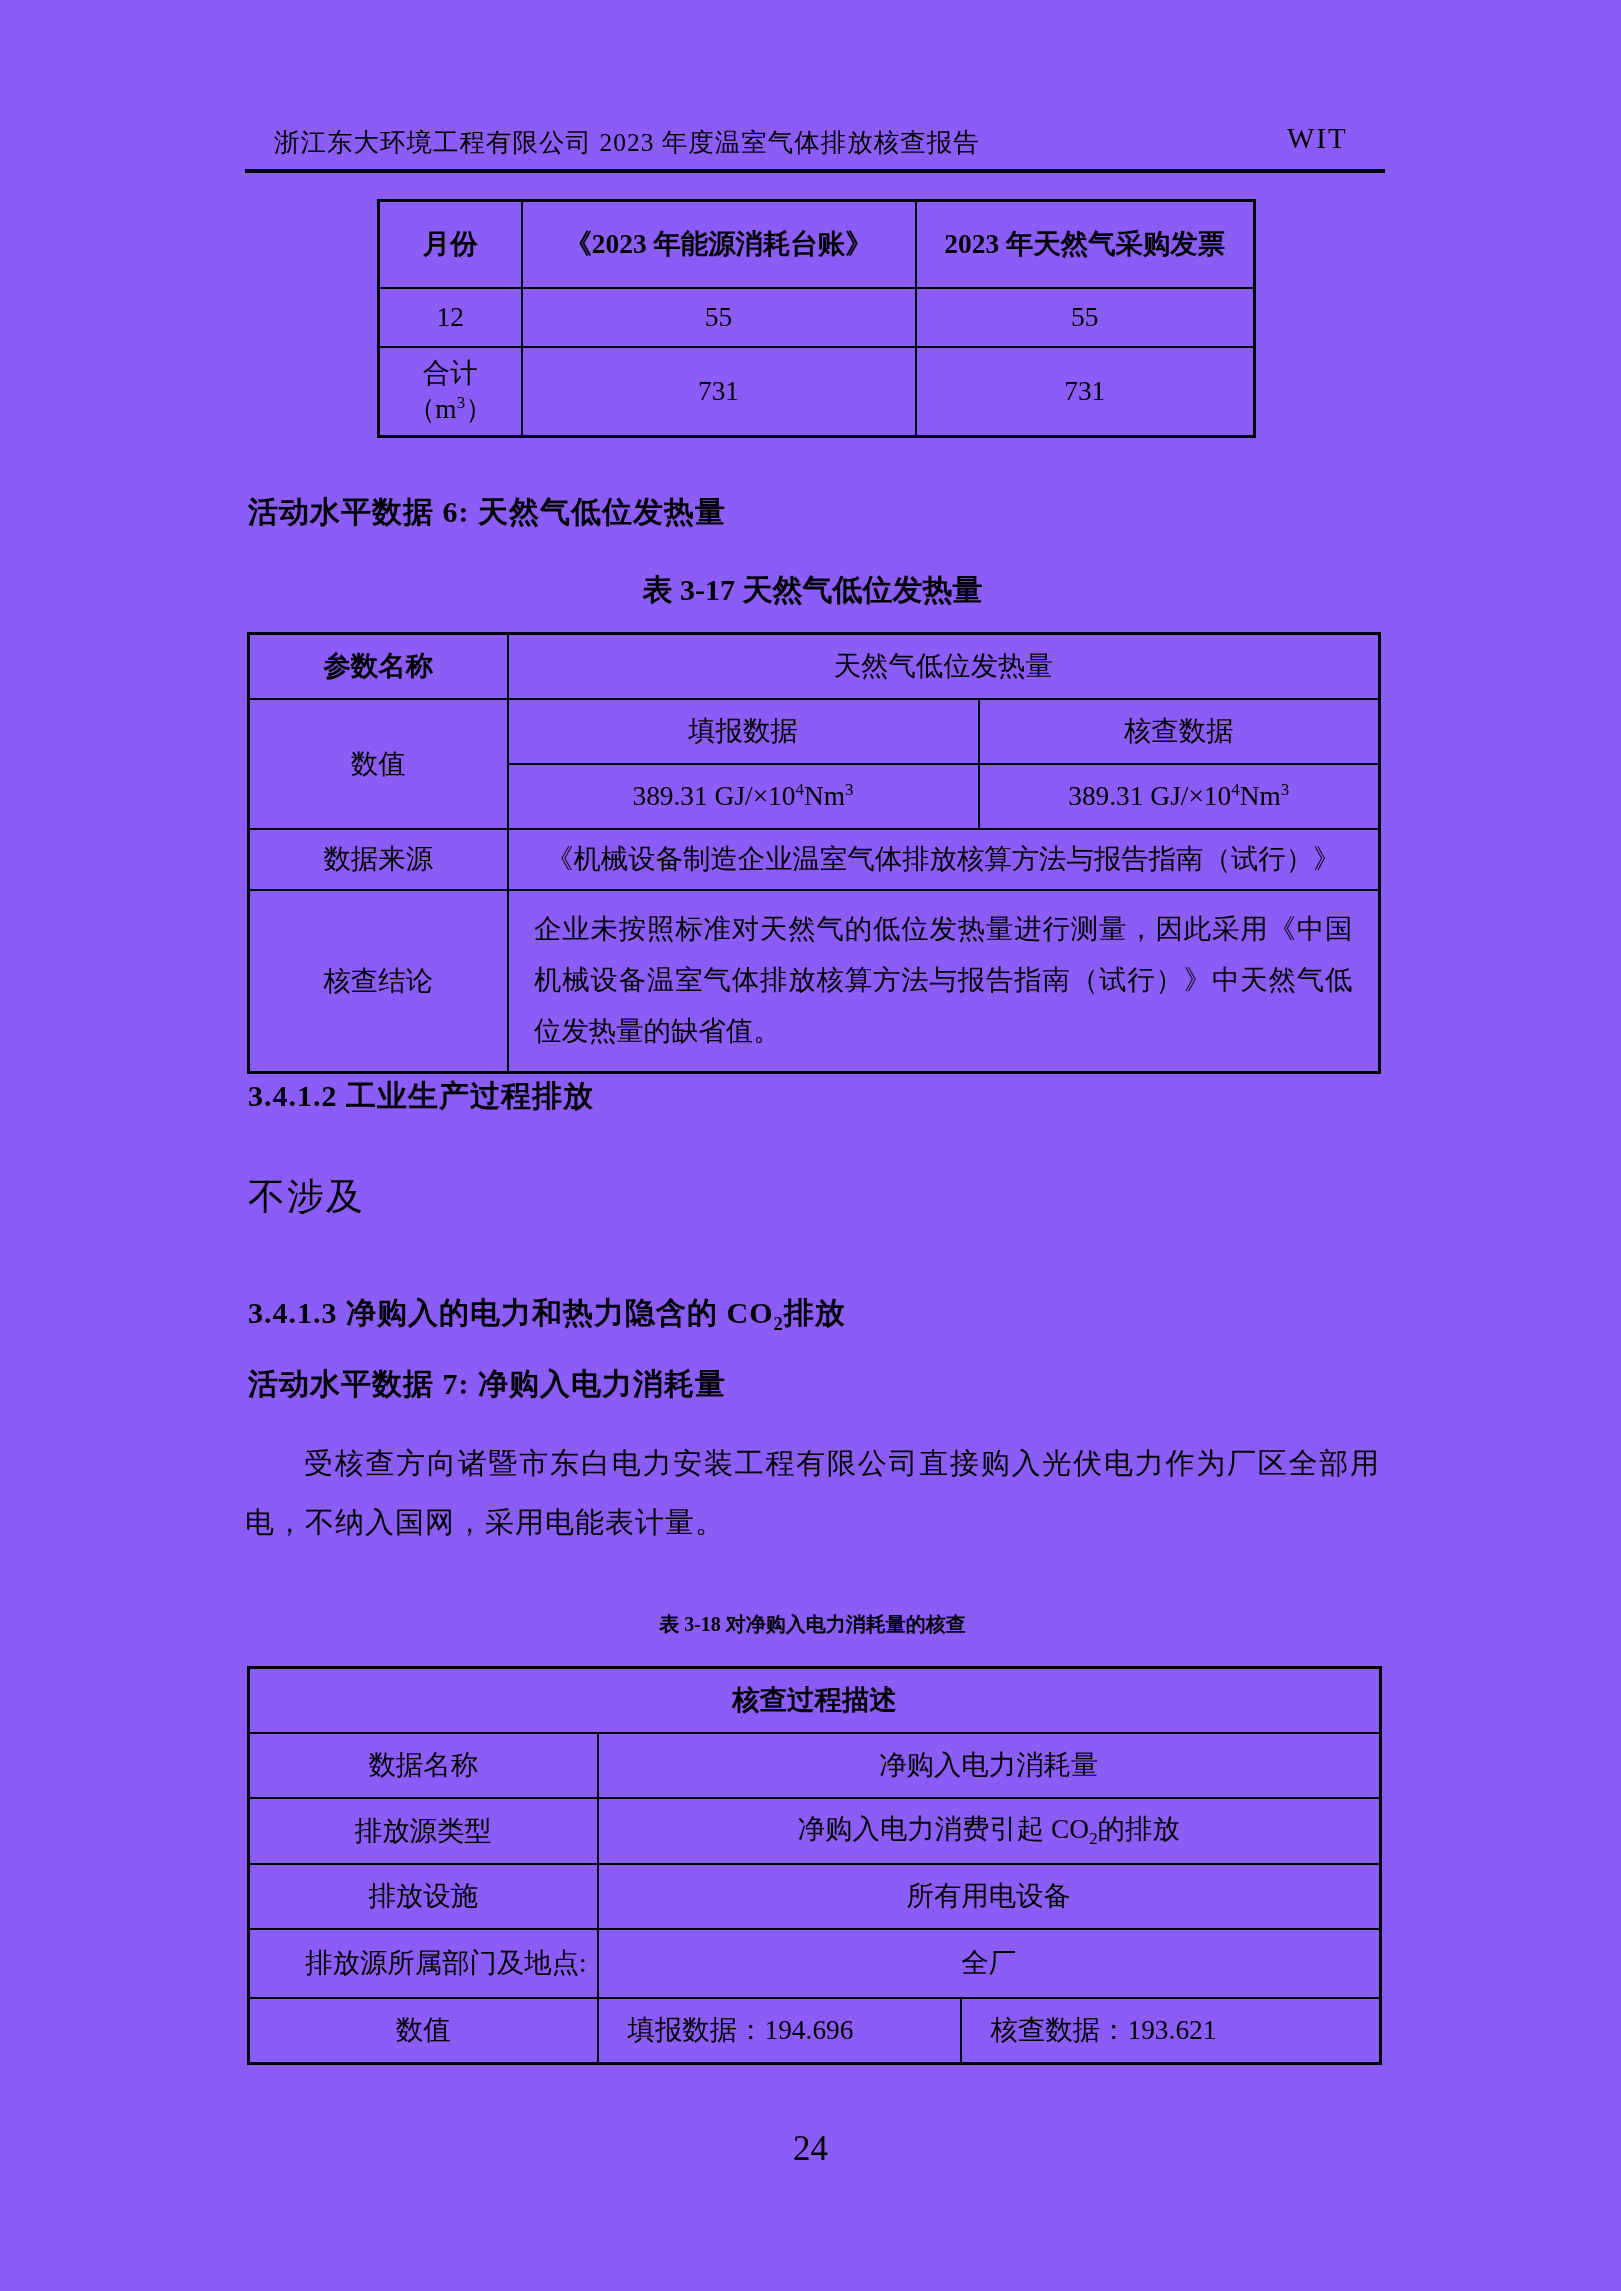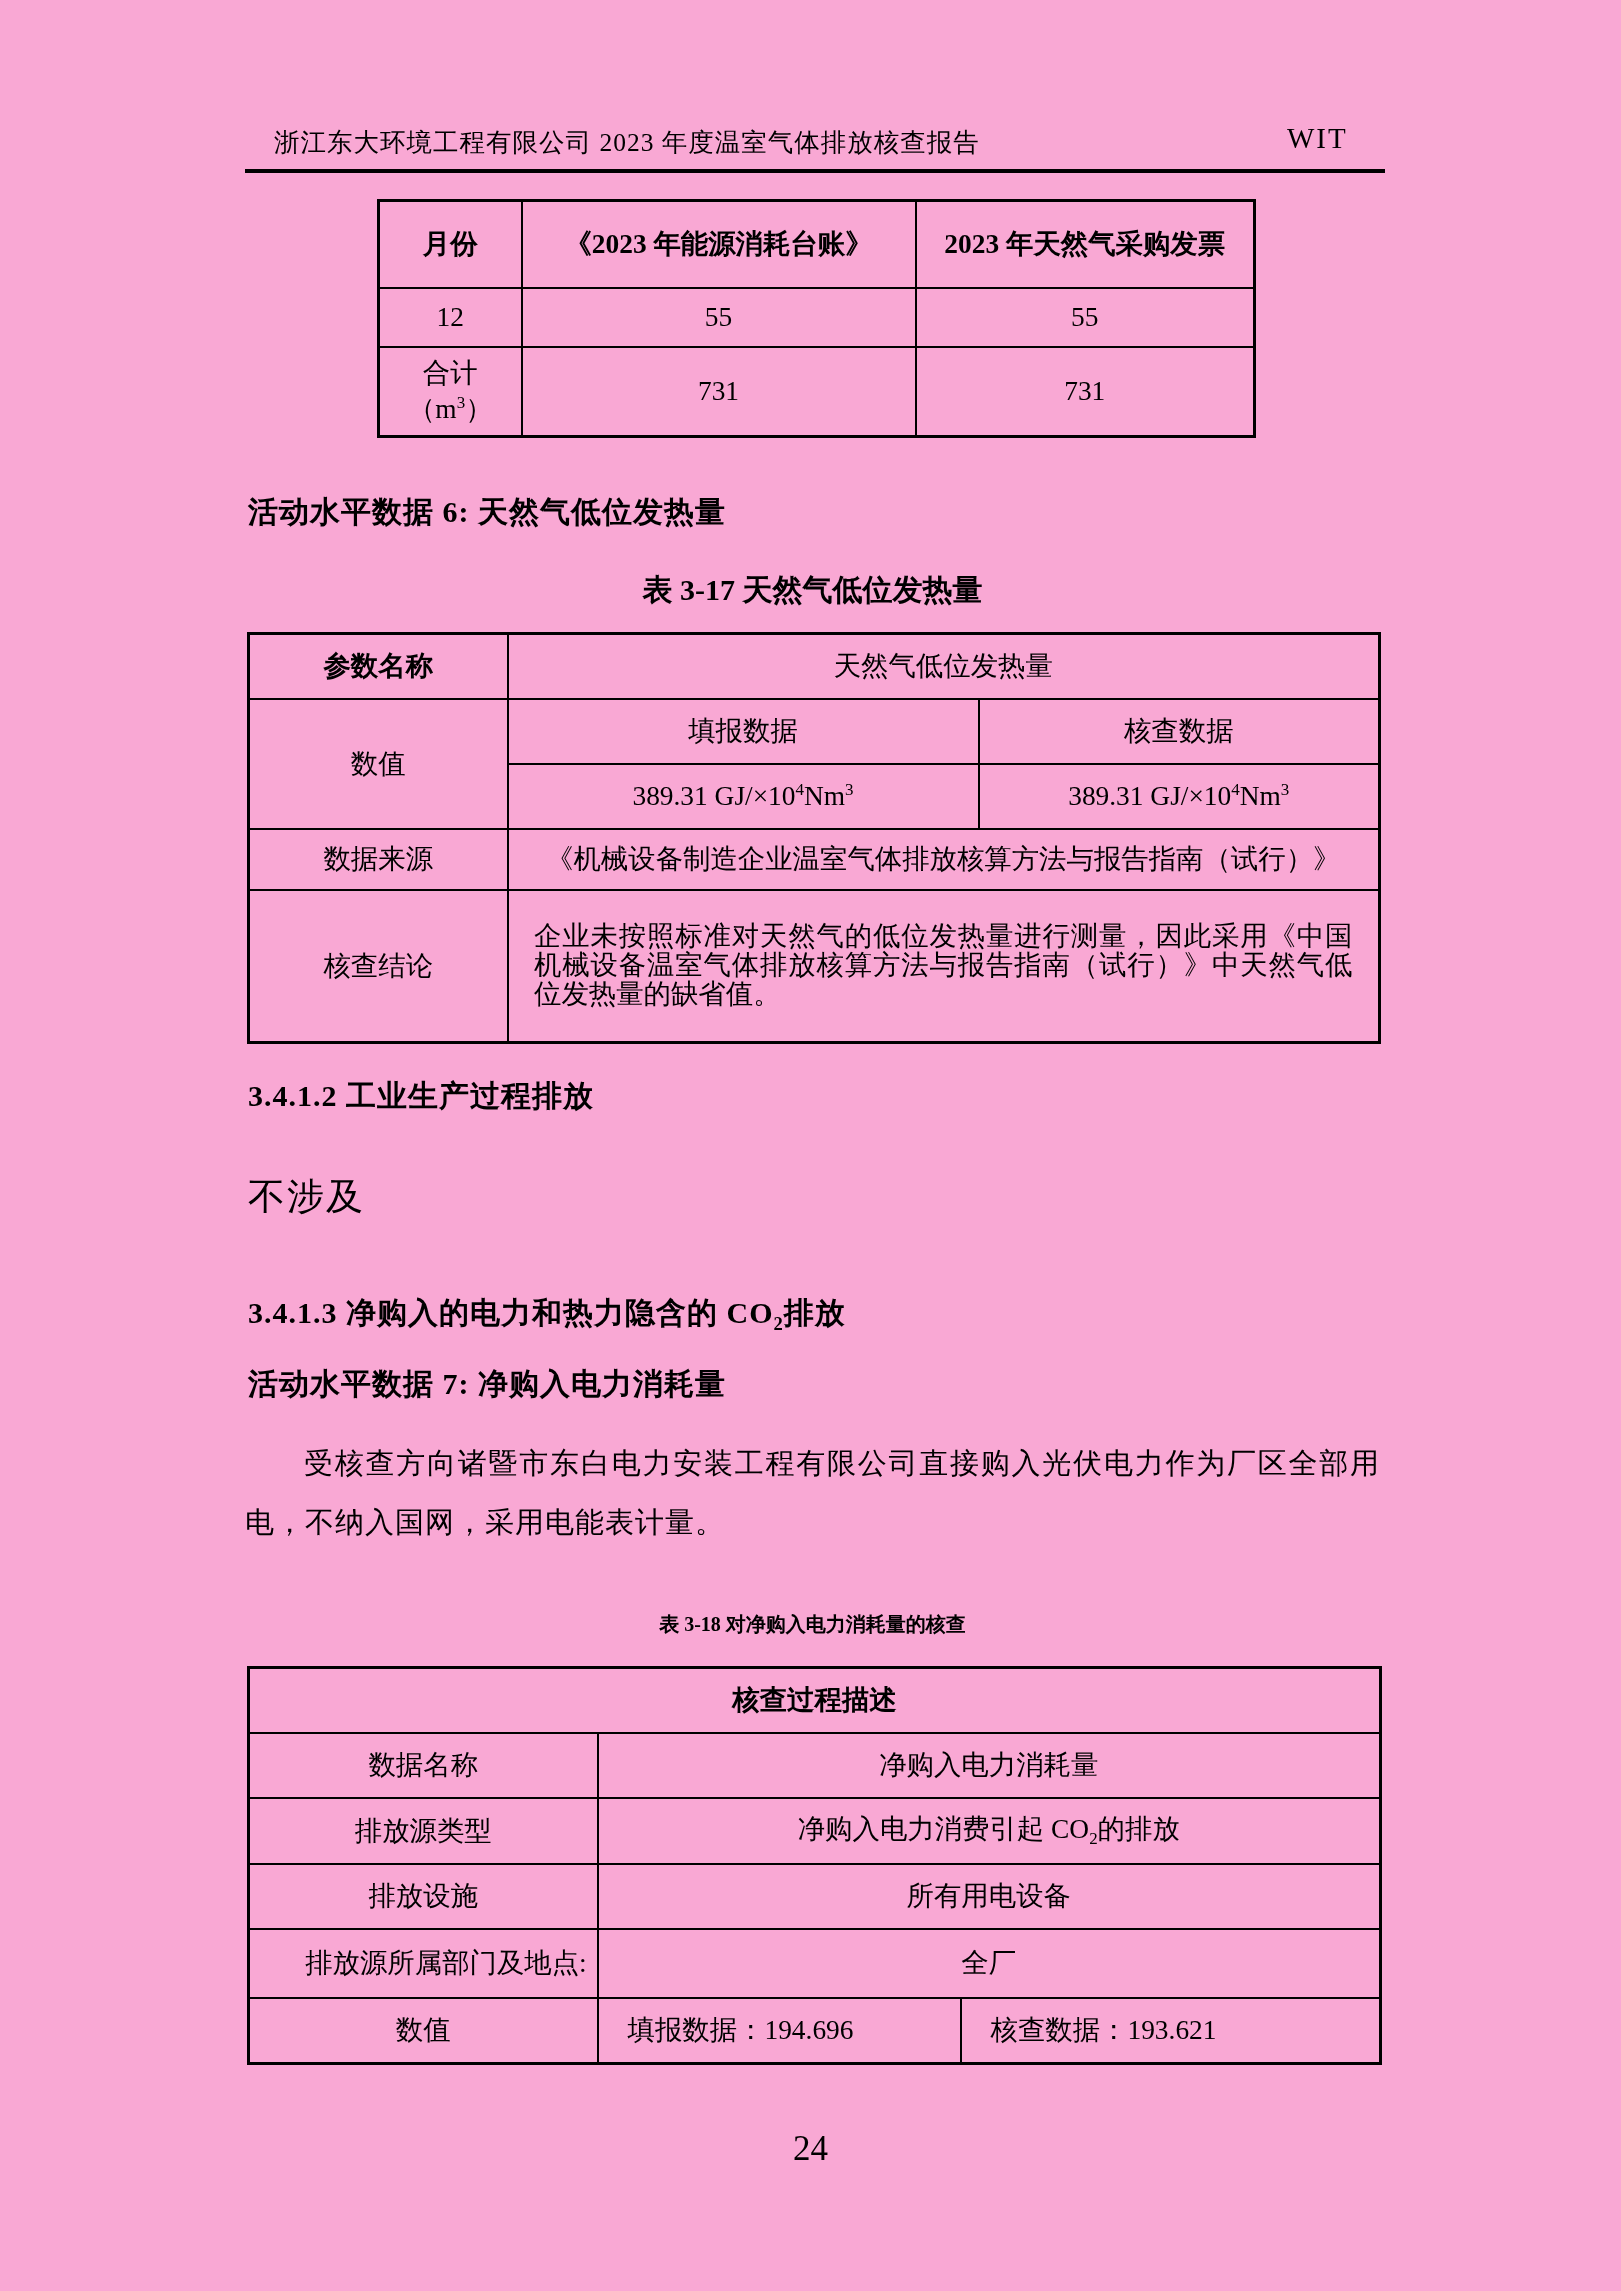--- a/index.html
+++ b/index.html
@@ -1,21 +1,21 @@
 <!DOCTYPE html>
 <html><head>
 <meta charset="utf-8">
 <style>
   * { margin: 0; padding: 0; box-sizing: border-box; }
   html, body { background: #e8e8e8; }
   .page {
     position: relative;
     width: 1621px; height: 2292px;
     margin: 0 auto;
-    background: #f9a8d4;
+    background: #8b5cf6;
     color: #000;
     font-family: "Liberation Serif", "DejaVu Serif", serif;
   }
   .abs { position: absolute; }
 
   
   .hdr-title { left: 274px; top: 125px; font-size: 25.5px; letter-spacing: 1px; }
   .hdr-wit   { left: 1287px; top: 122px; font-size: 29px; letter-spacing: 2px; }
   .hdr-rule  { left: 245px; top: 169px; width: 1140px; height: 3.9px; background: #000; }
 
@@ -42,21 +42,21 @@
   .h-3412  { left: 248px; top: 1076px; }
   .h-notinv{ left: 248px; top: 1172px; font-size: 37px; letter-spacing: 2px; }
   .h-3413  { left: 248px; top: 1268px; margin-top: 25px; }
   .h-act7  { left: 248px; top: 1364px; }
   .cap-318 { left: 247px; top: 1611px; width: 1131px; text-align: center; font-size: 20px; font-weight: 700; }
 
   
   .t17 { left: 247px; top: 632px; width: 1131px; }
   .t17 .just {
     text-align: justify; text-justify: inter-character;
-    line-height: 29px; padding: 13.7px 25.5px;
+    line-height: 51px; padding: 13.7px 25.5px;
   }
 
   
   .para {
     left: 245px; top: 1434px; width: 1135px;
     font-size: 29px; line-height: 59px;
     text-indent: 59px; text-align: justify; text-justify: inter-character;
     letter-spacing: 1px;
   }
 

